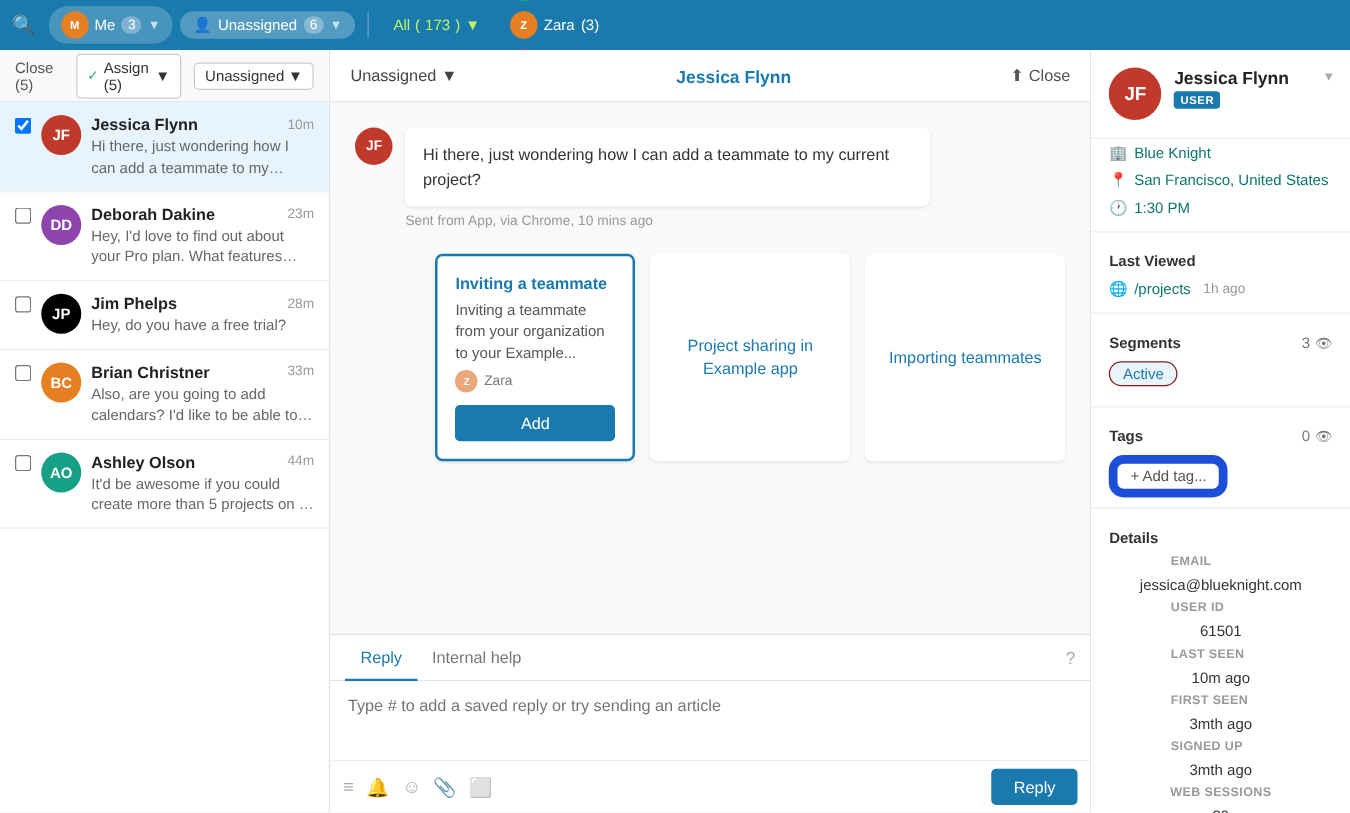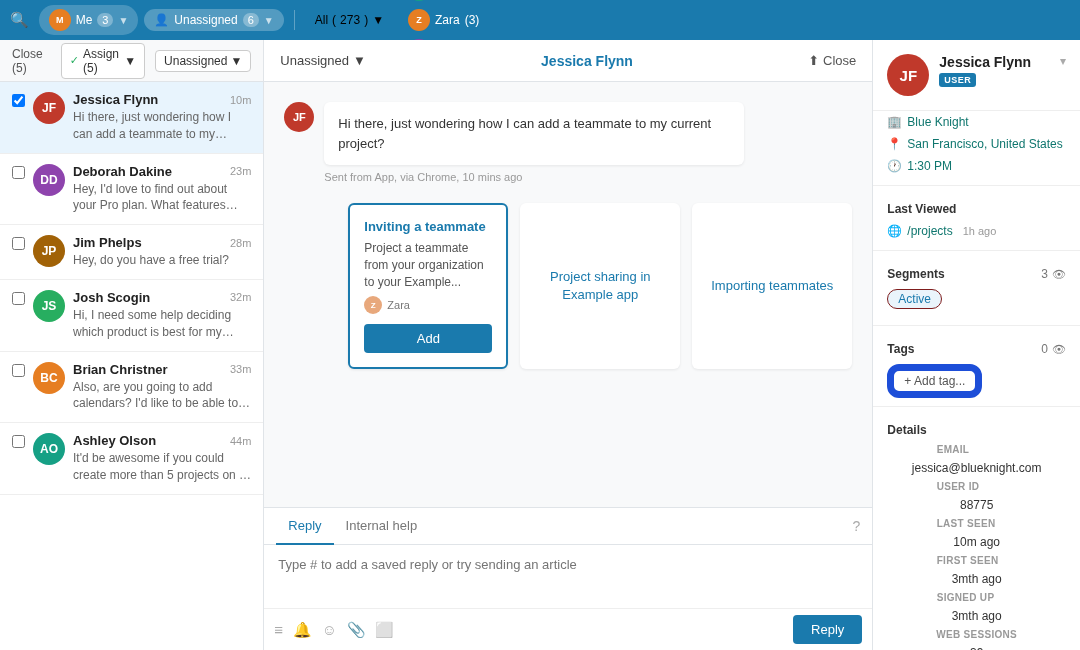--- a/index.html
+++ b/index.html
@@ -27,21 +27,21 @@
       font-weight: 500;
     }
     .nav-pill .count { background: rgba(255,255,255,0.3); border-radius: 10px; padding: 1px 5px; font-size: 11px; }
     .nav-pill .arrow { opacity: 0.7; font-size: 10px; }
     .nav-divider { width: 1px; height: 20px; background: rgba(255,255,255,0.3); margin: 0 4px; }
     .nav-all-pill {
       display: flex; align-items: center; gap: 4px;
       padding: 4px 10px;
       cursor: pointer;
       font-size: 12px;
-      color: #000000;
+      color: #bef264;
       font-weight: 500;
     }
     .nav-user-pill {
       display: flex; align-items: center; gap: 5px;
       padding: 4px 8px;
       cursor: pointer;
       font-size: 12px;
       color: white;
     }
     .nav-avatar { width: 22px; height: 22px; border-radius: 50%; object-fit: cover; display: inline-flex; align-items: center; justify-content: center; font-size: 9px; font-weight: bold; color: white; }
@@ -216,21 +216,21 @@
     <span>Unassigned</span>
     <span class="count">6</span>
     <span class="arrow">▼</span>
   </div>
 
   <div class="nav-divider"></div>
 
   <div class="nav-all-pill">
     <span>All</span>
     <span>(</span>
-      <span>273</span>
+      <span>173</span>
       <span>)</span>
     <span>▼</span>
   </div>
 
   <div id="nav-agents">
       <div class="nav-user-pill">
         <div class="nav-avatar teal">D</div>
 
     </div>
       <div class="nav-user-pill">
@@ -279,38 +279,27 @@
     <div class="conv-body">
       <div class="conv-header">
         <span class="conv-name">Deborah Dakine</span>
         <span class="conv-time">23m</span>
       </div>
       <div class="conv-preview multiline">Hey, I'd love to find out about your Pro plan. What features does it include?</div>
     </div>
         </div>
         <div class="conv-item">
     <input type="checkbox" class="conv-checkbox" style="">
-    <div class="conv-avatar" style="background:#a16207;">JP</div>
+    <div class="conv-avatar" style="background:#000000;">JP</div>
     <div class="conv-body">
       <div class="conv-header">
         <span class="conv-name">Jim Phelps</span>
         <span class="conv-time">28m</span>
       </div>
       <div class="conv-preview multiline">Hey, do you have a free trial?</div>
-    </div>
-        </div>
-        <div class="conv-item">
-    <input type="checkbox" class="conv-checkbox" style="">
-    <div class="conv-avatar" style="background:#27ae60;">JS</div>
-    <div class="conv-body">
-      <div class="conv-header">
-        <span class="conv-name">Josh Scogin</span>
-        <span class="conv-time">32m</span>
-      </div>
-      <div class="conv-preview multiline">Hi, I need some help deciding which product is best for my team.</div>
     </div>
         </div>
         <div class="conv-item">
     <input type="checkbox" class="conv-checkbox" style="">
     <div class="conv-avatar" style="background:#e67e22;">BC</div>
     <div class="conv-body">
       <div class="conv-header">
         <span class="conv-name">Brian Christner</span>
         <span class="conv-time">33m</span>
       </div>
@@ -354,21 +343,21 @@
           <div class="msg-bubble">
             <span>Hi there, just wondering how I can add a teammate to my current project?</span>
           </div>
           <div class="msg-meta">Sent from App, via Chrome, 10 mins ago</div>
         </div>
       </div>
 
       <div class="article-cards" style="margin-left: 64px;">
         <div class="article-card active-card">
           <div class="article-card-title">Inviting a teammate</div>
-          <div class="article-card-desc">Project a teammate from your organization to your Example...</div>
+          <div class="article-card-desc">Inviting a teammate from your organization to your Example...</div>
           <div class="article-card-author">
             <div class="article-card-author-avatar">Z</div>
             <span>Zara</span>
           </div>
           <button class="article-add-btn">Add</button>
         </div>
 
         <div class="article-link-card">
           <div class="article-link-text">Project sharing in Example app</div>
         </div>
@@ -464,21 +453,21 @@
     <div class="section-header">
       <span class="section-title">Details</span>
     </div>
     <div class="details-section" id="details-list">
         <div class="detail-row">
           <span class="detail-key">EMAIL</span>
     <span class="detail-val">jessica@blueknight.com</span>
         </div>
         <div class="detail-row">
           <span class="detail-key">USER ID</span>
-    <span class="detail-val">88775</span>
+    <span class="detail-val">61501</span>
         </div>
         <div class="detail-row">
           <span class="detail-key">LAST SEEN</span>
     <span class="detail-val">10m ago</span>
         </div>
         <div class="detail-row">
           <span class="detail-key">FIRST SEEN</span>
     <span class="detail-val">3mth ago</span>
         </div>
         <div class="detail-row">

